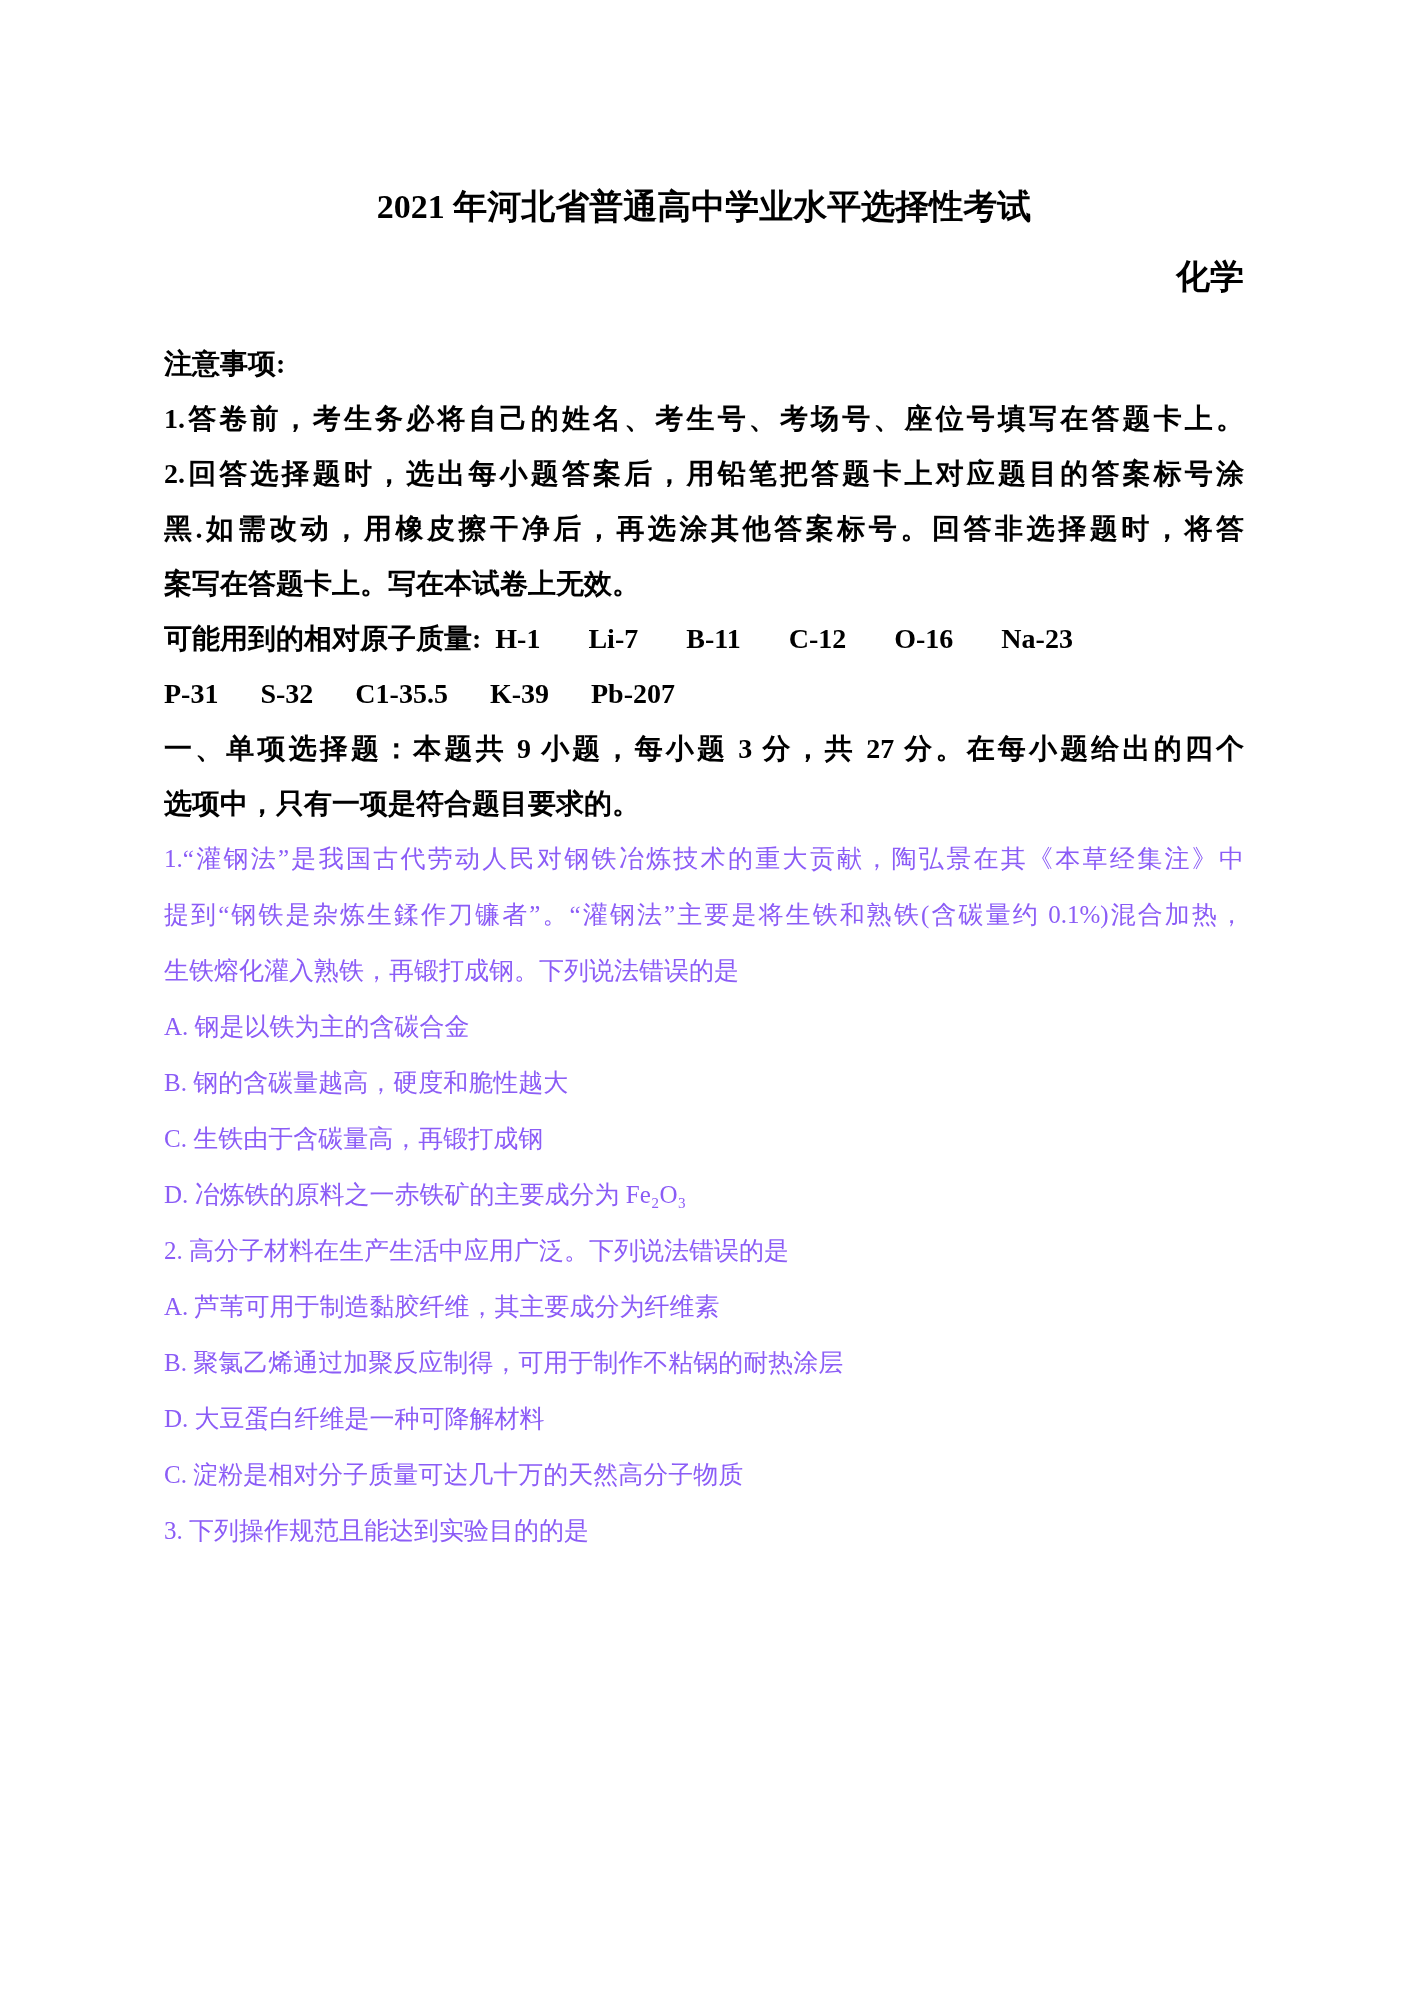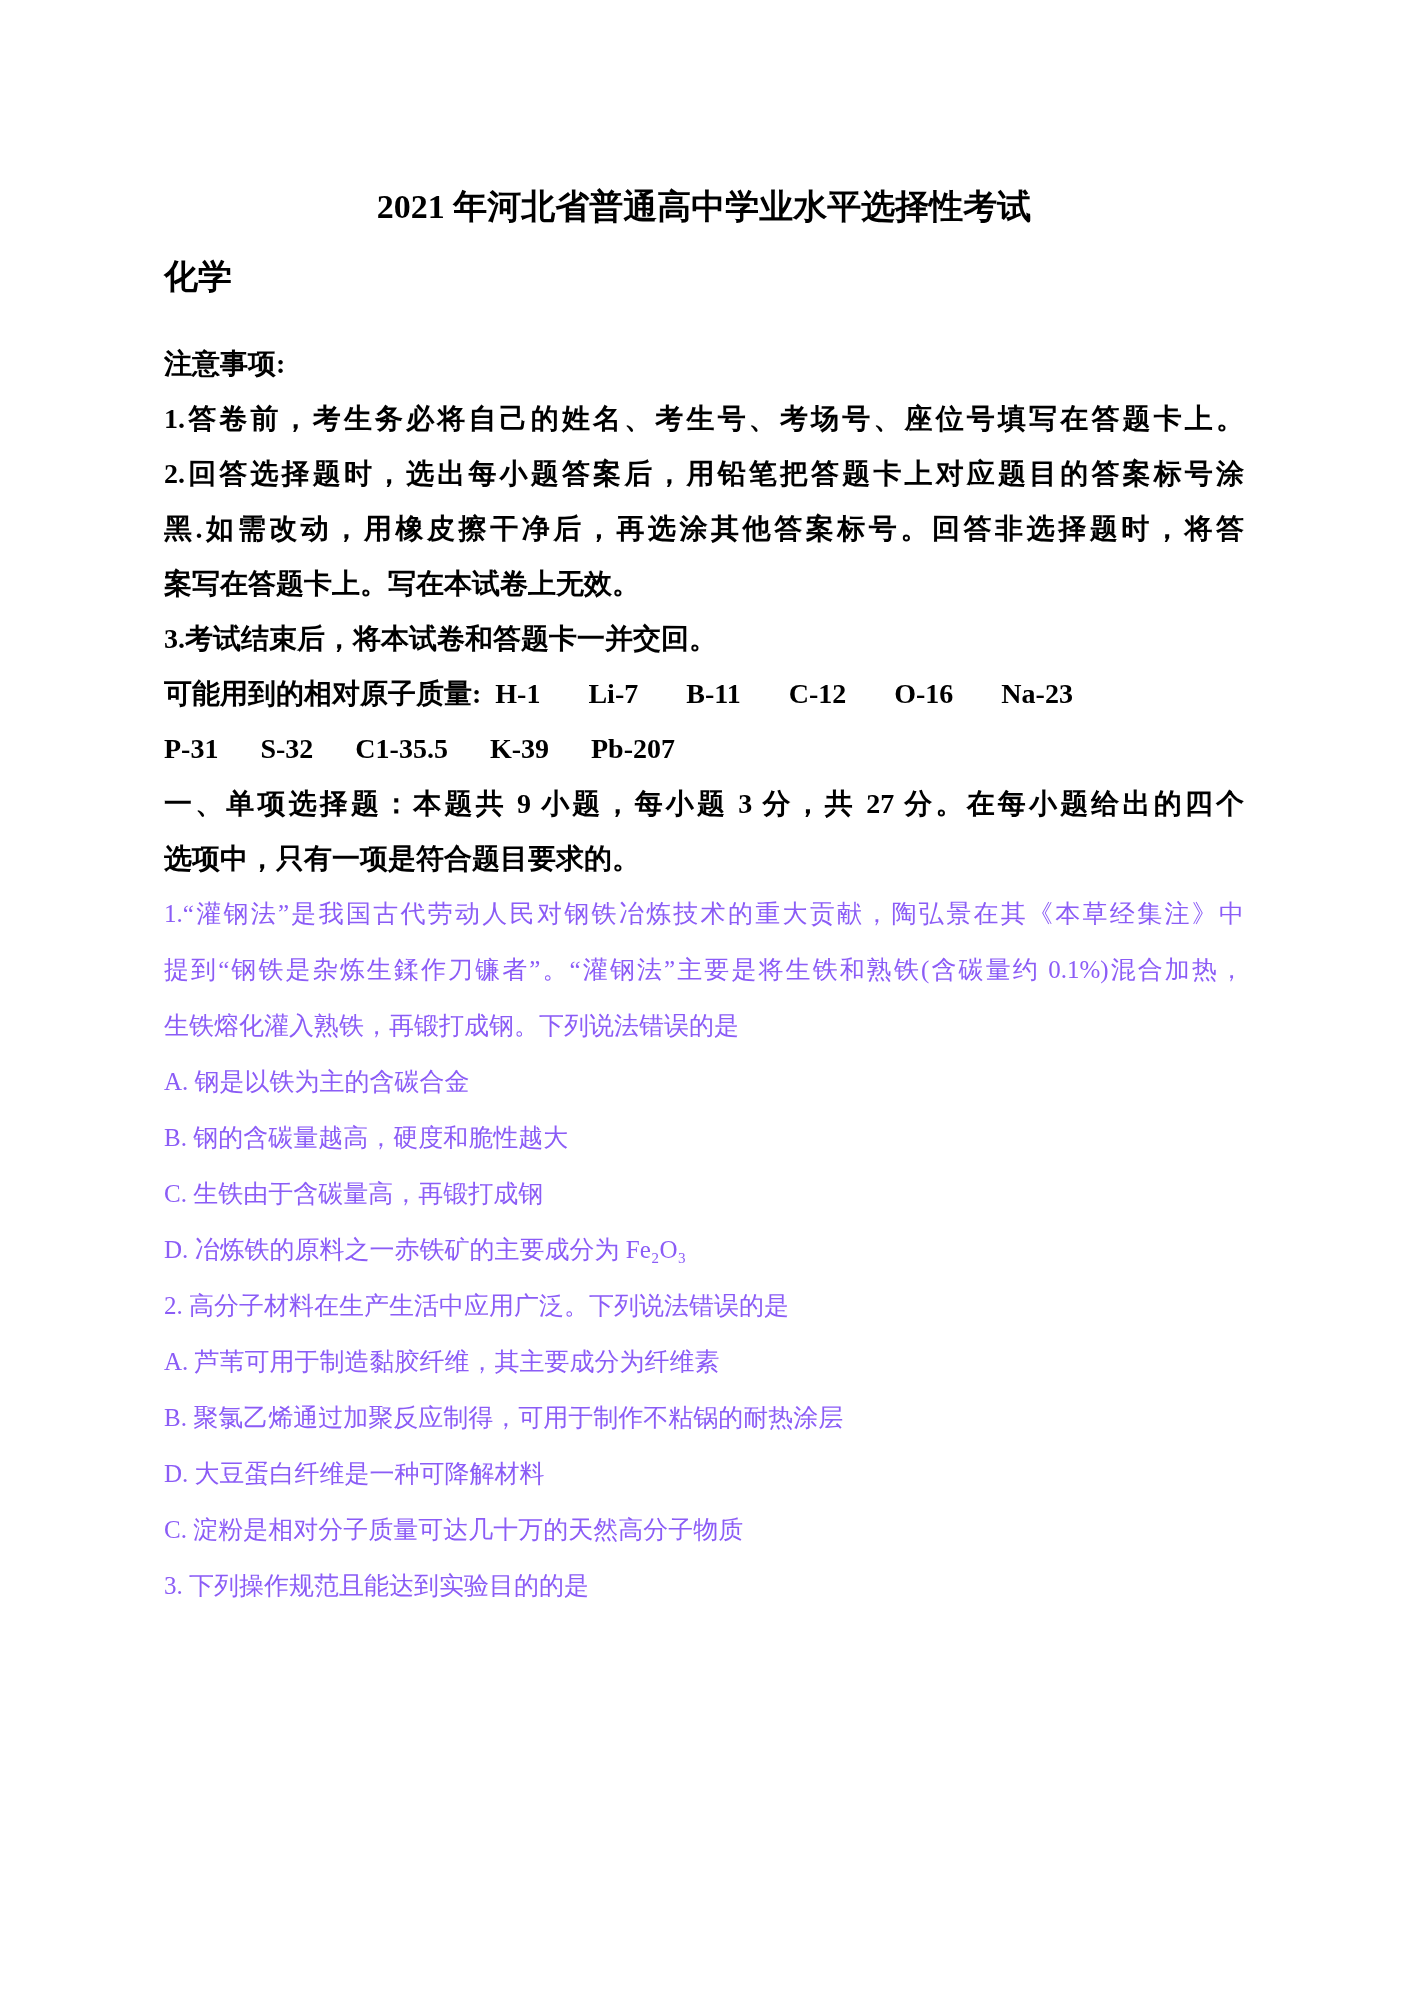--- a/index.html
+++ b/index.html
@@ -25,21 +25,21 @@
   .title-line {
     font-size: 34px;
     font-weight: bold;
     text-align: center;
     line-height: 42px;
     white-space: nowrap;
   }
   .subtitle-line {
     font-size: 34px;
     font-weight: bold;
-    text-align: left;
+    text-align: right;
     line-height: 42px;
     margin-top: 28px;
     white-space: nowrap;
   }
   .bold-block {
     margin-top: 38px;
   }
   .bold-line {
     font-size: 28px;
     font-weight: bold;
@@ -80,21 +80,20 @@
 
     <div class="title-line">2021 年河北省普通高中学业水平选择性考试</div>
     <div class="subtitle-line">化学</div>
 
     <div class="bold-block">
       <div class="bold-line">注意事项:</div>
       <div class="bold-line j">1.答卷前，考生务必将自己的姓名、考生号、考场号、座位号填写在答题卡上。</div>
       <div class="bold-line j">2.回答选择题时，选出每小题答案后，用铅笔把答题卡上对应题目的答案标号涂</div>
       <div class="bold-line j">黑.如需改动，用橡皮擦干净后，再选涂其他答案标号。回答非选择题时，将答</div>
       <div class="bold-line">案写在答题卡上。写在本试卷上无效。</div>
-      <div class="bold-line">3.考试结束后，将本试卷和答题卡一并交回。</div>
     </div>
 
     <div class="bold-line am-row1">
       <span class="am-label">可能用到的相对原子质量:</span><span class="am-item">H-1</span><span class="am-item">Li-7</span><span class="am-item">B-11</span><span class="am-item">C-12</span><span class="am-item">O-16</span><span class="am-item">Na-23</span>
     </div>
     <div class="bold-line am-row2">
       <span class="am-item">P-31</span><span class="am-item">S-32</span><span class="am-item">C1-35.5</span><span class="am-item">K-39</span><span class="am-item">Pb-207</span>
     </div>
 
     <div class="bold-line j">一、单项选择题：本题共 9 小题，每小题 3 分，共 27 分。在每小题给出的四个</div>

